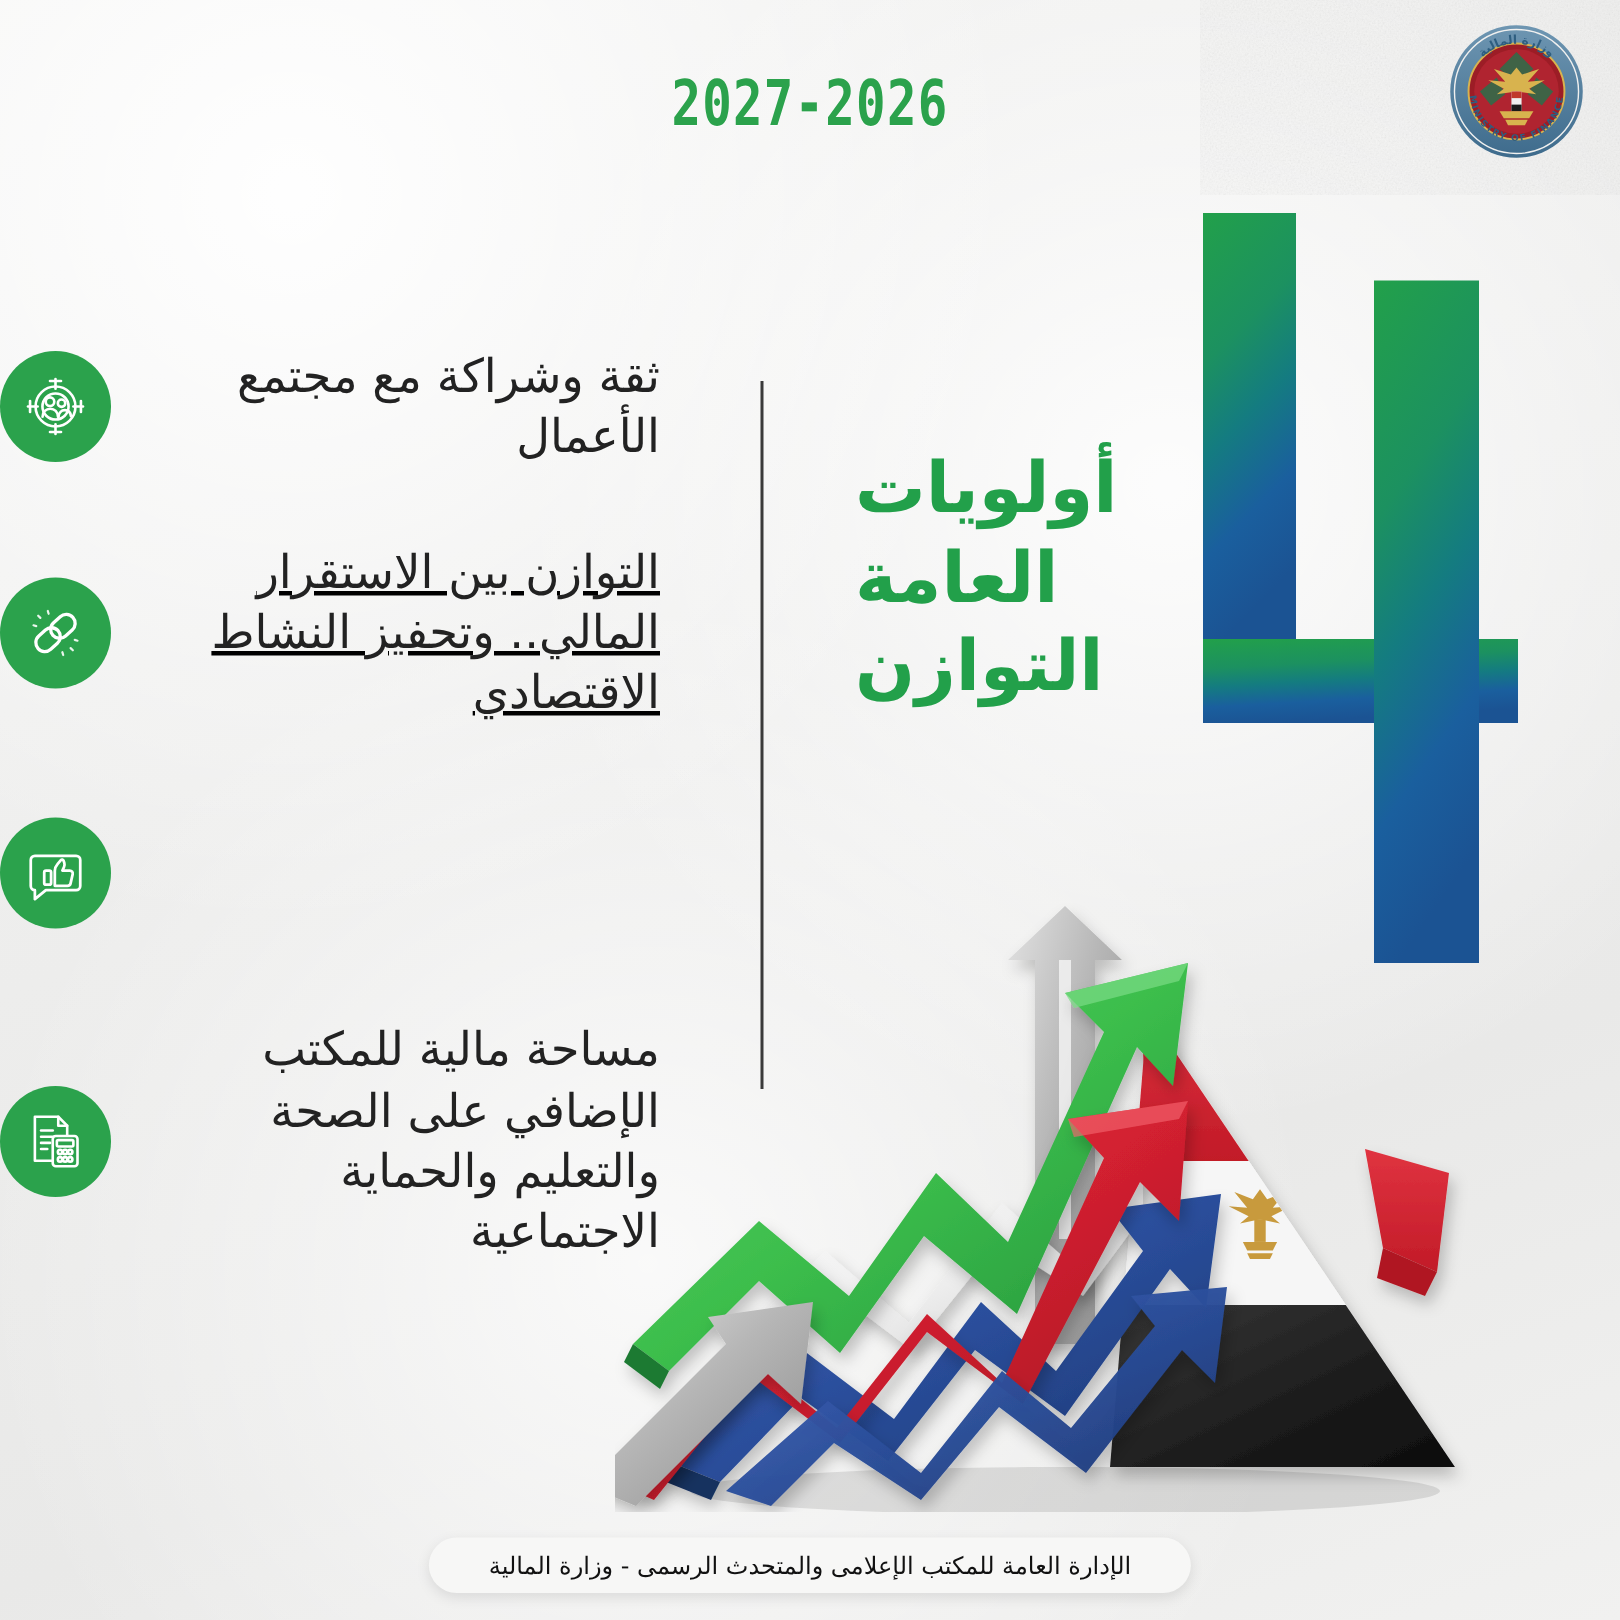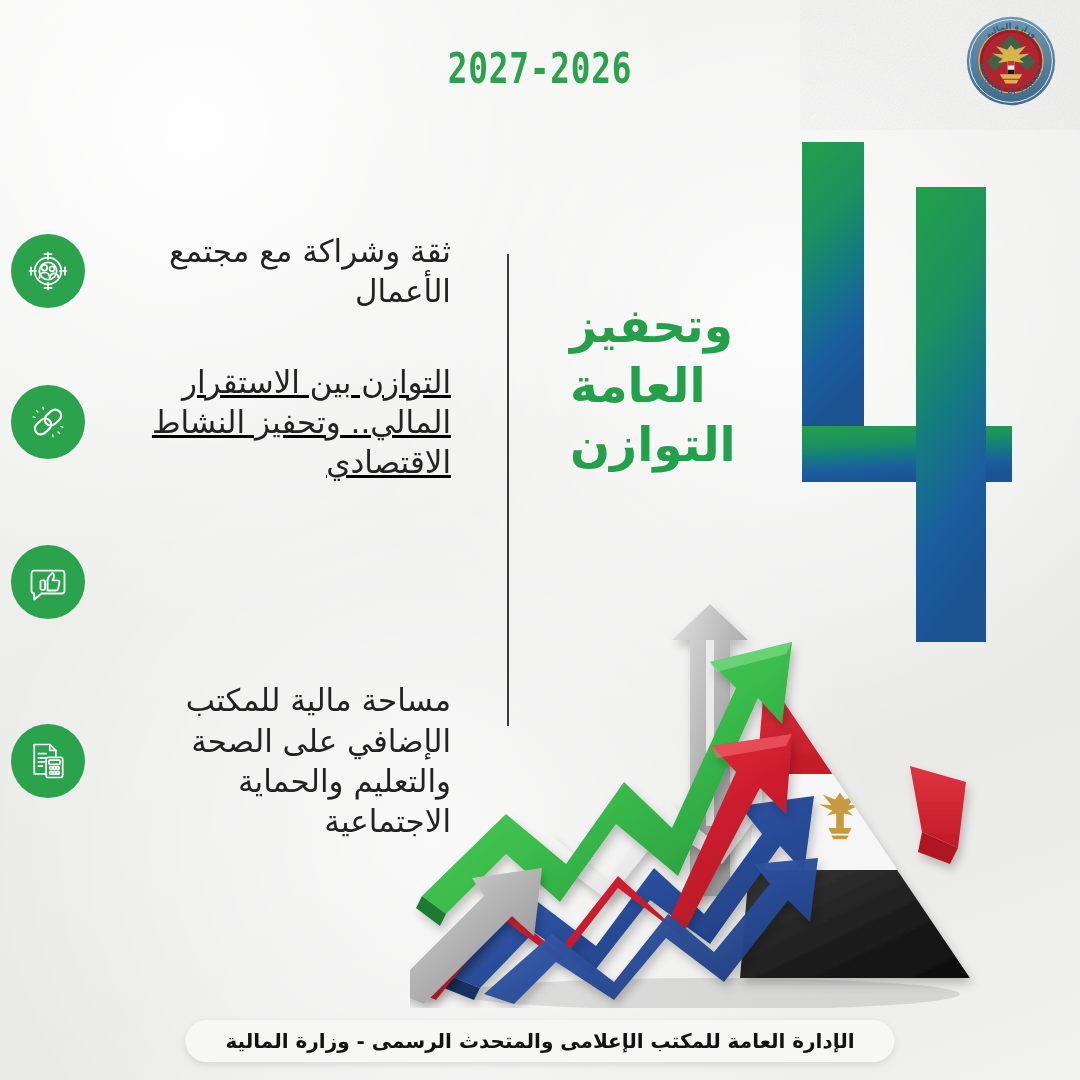--- a/index.html
+++ b/index.html
@@ -73,21 +73,20 @@
     letter-spacing:-.5px;
     font-family:"DejaVu Sans", sans-serif;
   }
   #headline span { display:block; }
 
   
   #list {
     position:absolute;
     left:0; top:196px;
     width:530px;
-    padding-left:11px;
   }
   .row {
     position:relative;
     display:flex;
     align-items:center;
     justify-content:flex-end;
     min-height:92px;
   }
   .row-text {
     direction:rtl;
@@ -133,22 +132,22 @@
     position:absolute;
     left:50%; transform:translateX(-50%);
     bottom:18px;
     background:#f7f7f6;
     border-radius:26px;
     padding:9px 40px;
     box-shadow:0 3px 9px rgba(0,0,0,.10);
   }
   #footer-text {
     direction:rtl;
-    font-size:20px;
-    font-weight:bold;
+    font-size:16px;
+    font-weight:normal;
     color:#111111;
     white-space:nowrap;
     font-family:"DejaVu Sans", sans-serif;
     letter-spacing:-.3px;
   }
 </style>
 </head>
 <body>
 
 <div id="canvas">
@@ -217,21 +216,21 @@
     </defs>
 
     <polygon points="6,0 68,0 68,284 6,284" fill="url(#numgrad)"></polygon>
 
     <polygon points="6,284 216,284 216,340 6,340" fill="url(#numgrad)"></polygon>
 
     <polygon points="120,45 190,45 190,500 120,500" fill="url(#numgrad)"></polygon>
   </svg>
 
   <div id="headline">
-    <span>وتحفيز</span>
+    <span>أولويات</span>
     <span>العامة</span>
     <span>التوازن</span>
   </div>
 
   <div id="list">
 
     <div class="connector" style="top:58px;height:152px;"></div>
     <div class="connector" style="top:210px;height:152px;"></div>
     <div class="connector" style="top:362px;height:168px;"></div>
 

